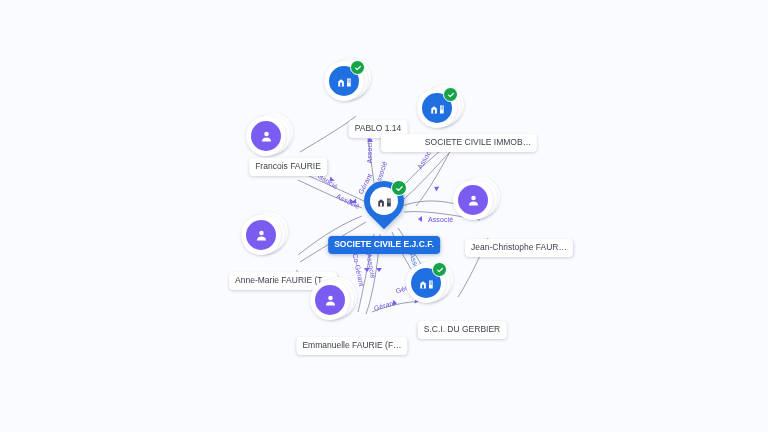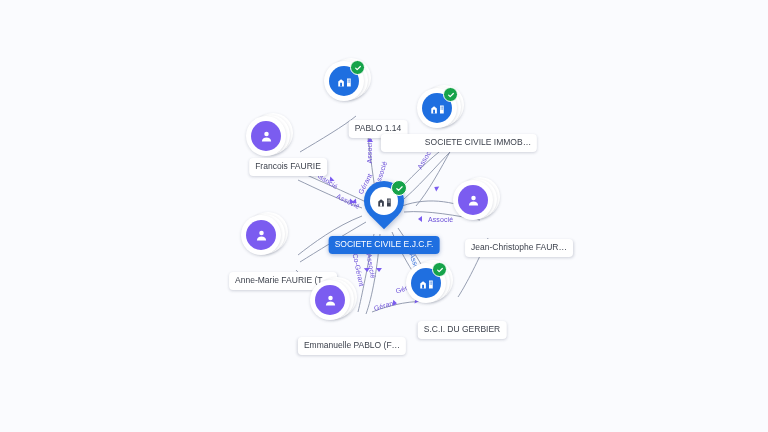--- a/index.html
+++ b/index.html
@@ -144,21 +144,21 @@
     border-radius: 4px;
     box-shadow: 0 1px 3px rgba(40,50,80,.20);
     white-space: nowrap;
     max-width: 126px;
     overflow: hidden;
     text-overflow: ellipsis;
   }
   .node-label.selected {
     background: #1f6fe0;
     color: #ffffff;
-    font-weight: normal;
+    font-weight: bold;
     box-shadow: 0 1px 4px rgba(20,60,140,.35);
     z-index: 30;
     text-align: center;
   }
 </style>
 </head>
 <body>
 
 <div id="graph-canvas" style="background: rgb(250, 251, 254);">
 
@@ -345,21 +345,21 @@
           <div class="stack-card s2"></div>
           <div class="stack-card s1"></div>
           <div class="node-disc person" style="background: rgb(123, 92, 240);">
             <svg width="15" height="15" viewBox="0 0 24 24">
               <circle cx="12" cy="8" r="3.6" fill="#ffffff"></circle>
               <path d="M4.6 20c0-4.1 3.3-6.4 7.4-6.4s7.4 2.3 7.4 6.4z" fill="#ffffff"></path>
             </svg>
           </div>
         </div>
       </div>
-      <div class="node-label" style="left: 352px; top: 337px;">Emmanuelle PABLO (F…</div>
+      <div class="node-label" style="left: 352px; top: 337px;">Emmanuelle FAURIE (F…</div>
     </div>
 
   <div class="pin-wrap" id="center-pin" style="left: 384px; top: 208px;">
     <div class="pin-body"></div>
     <div class="pin-inner">
       <svg width="15" height="15" viewBox="0 0 24 24">
         <path d="M2 20h9v-8l-4.5-3.5L2 12z" fill="#3c4250"></path>
         <path d="M12 20h10V7h-6v13z" fill="#3c4250"></path>
         <rect x="17" y="9" width="1.6" height="1.6" fill="#ffffff"></rect>
         <rect x="19.5" y="9" width="1.6" height="1.6" fill="#ffffff"></rect>

